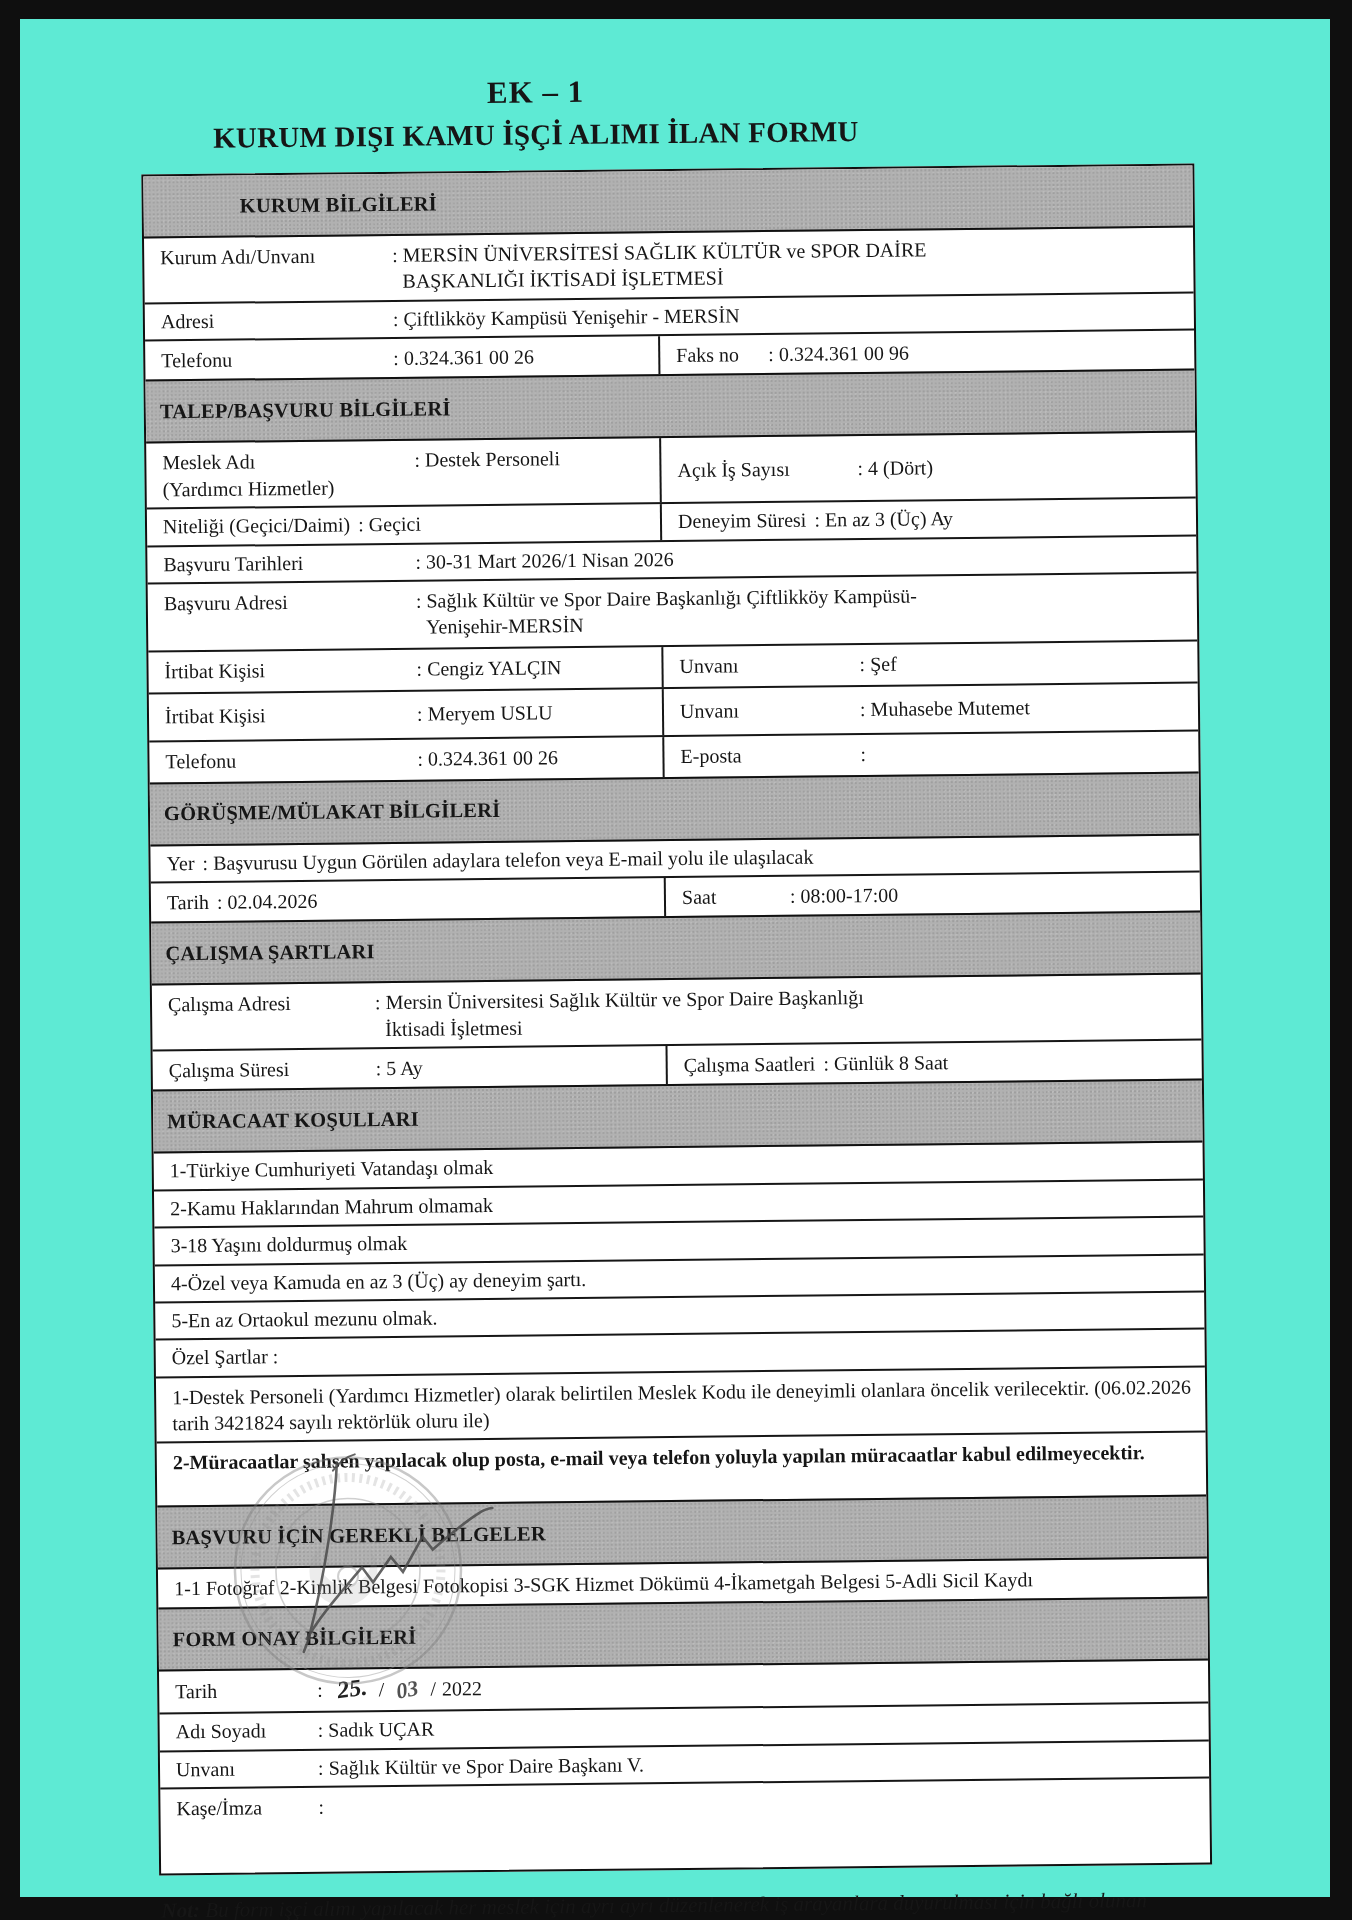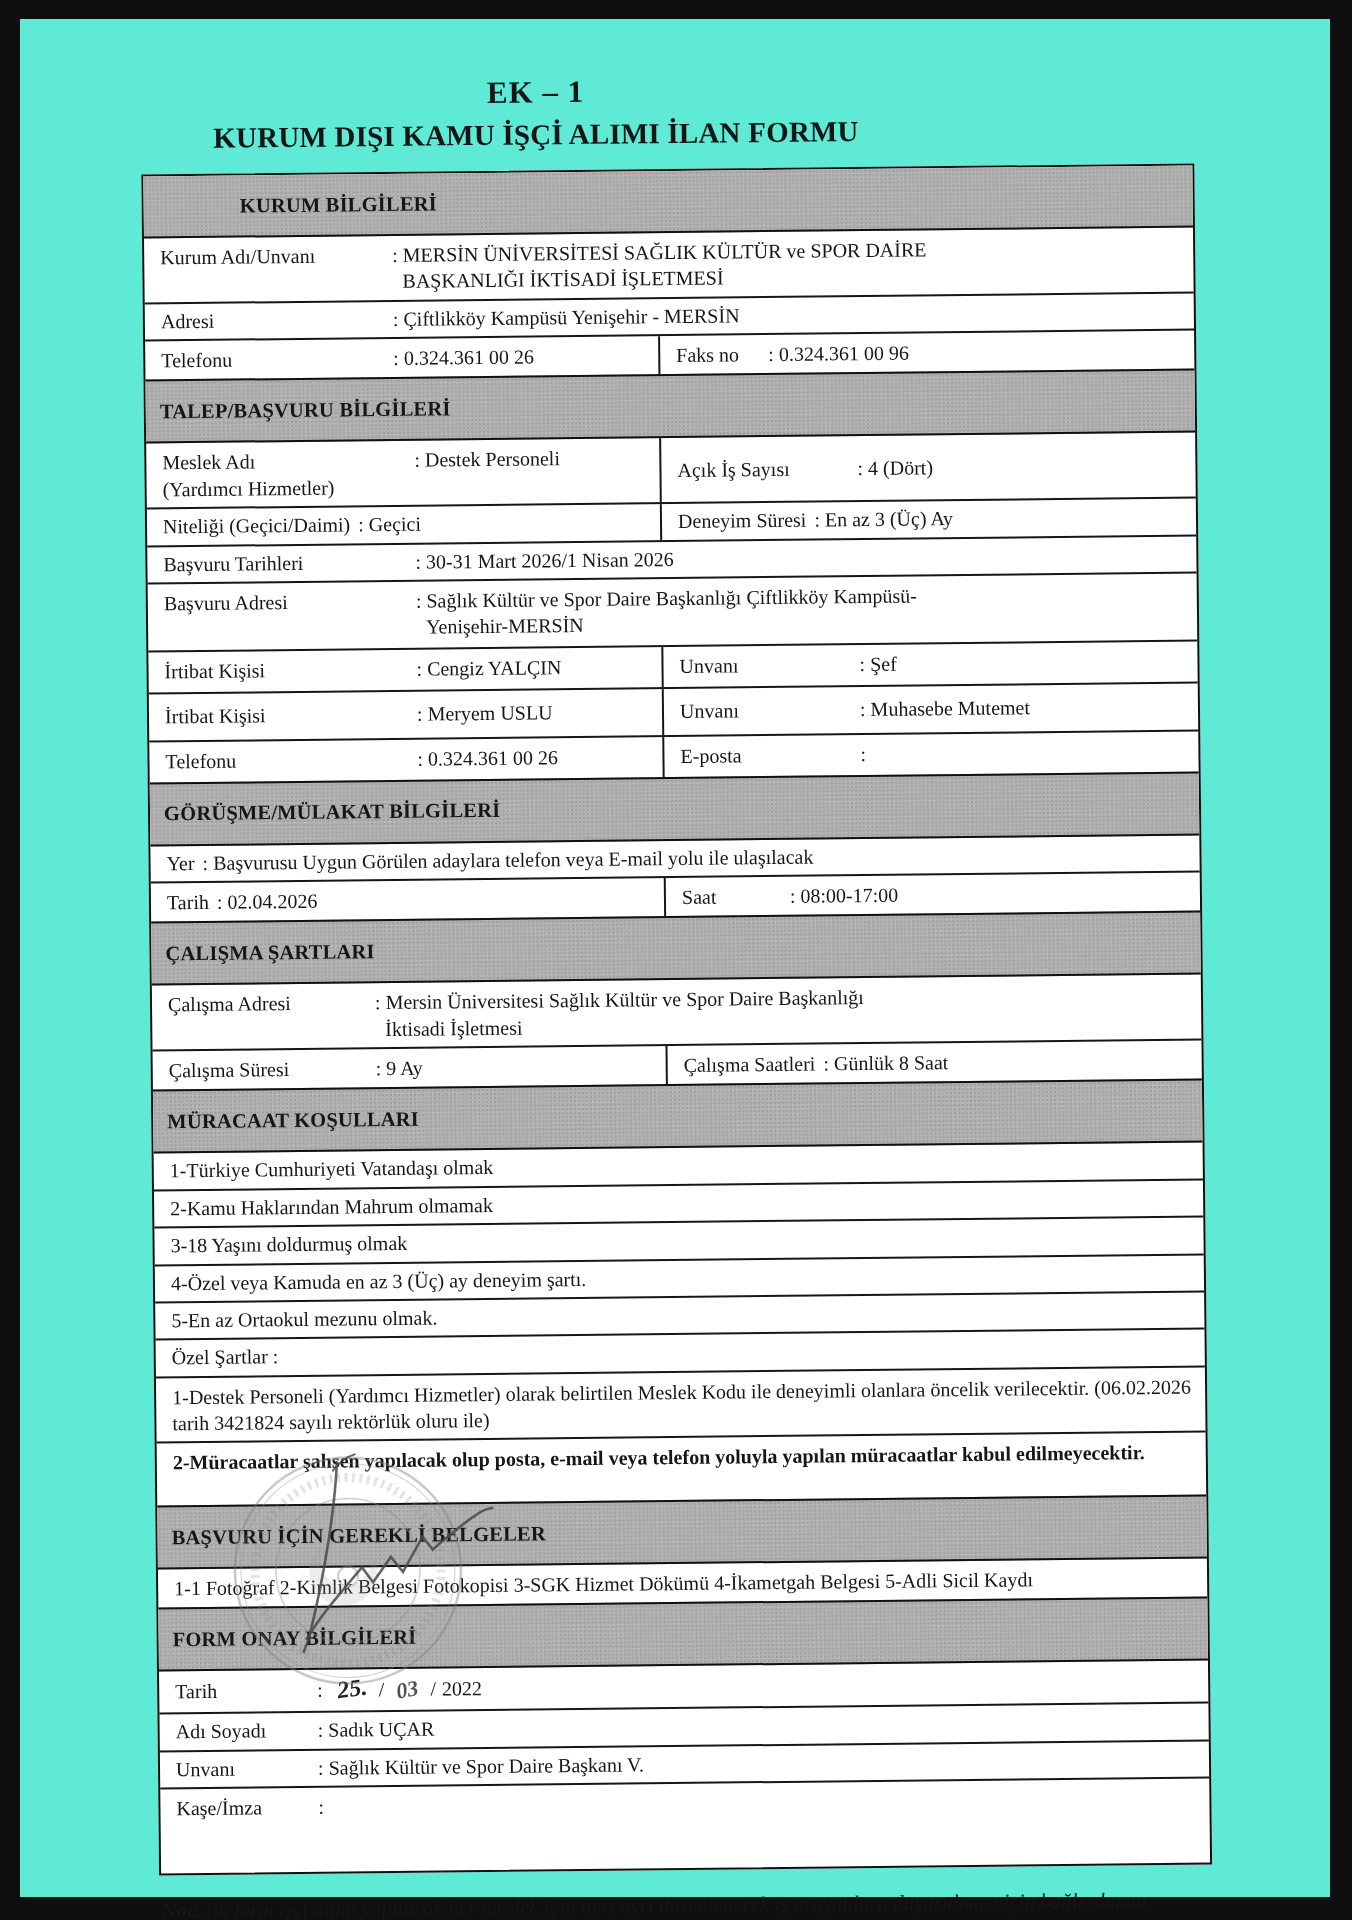--- a/index.html
+++ b/index.html
@@ -209,21 +209,21 @@
       <div class="row h-caladr">
         <div class="cell full top w-cal">
           <span class="lab">Çalışma Adresi</span>
           <span class="val">: Mersin Üniversitesi Sağlık Kültür ve Spor Daire Başkanlığı
 &nbsp;&nbsp;İktisadi İşletmesi</span>
         </div>
       </div>
       <div class="row h-med">
         <div class="cell cell-left w-cal">
           <span class="lab">Çalışma Süresi</span>
-          <span class="val">: 9 Ay</span>
+          <span class="val">: 5 Ay</span>
         </div>
         <div class="cell cell-right w-none">
           <span class="lab">Çalışma Saatleri</span>
           <span class="val">: Günlük 8 Saat</span>
         </div>
       </div>
 
       <div class="band">MÜRACAAT KOŞULLARI</div>
       <div class="row h-small">
         <div class="cell full">

